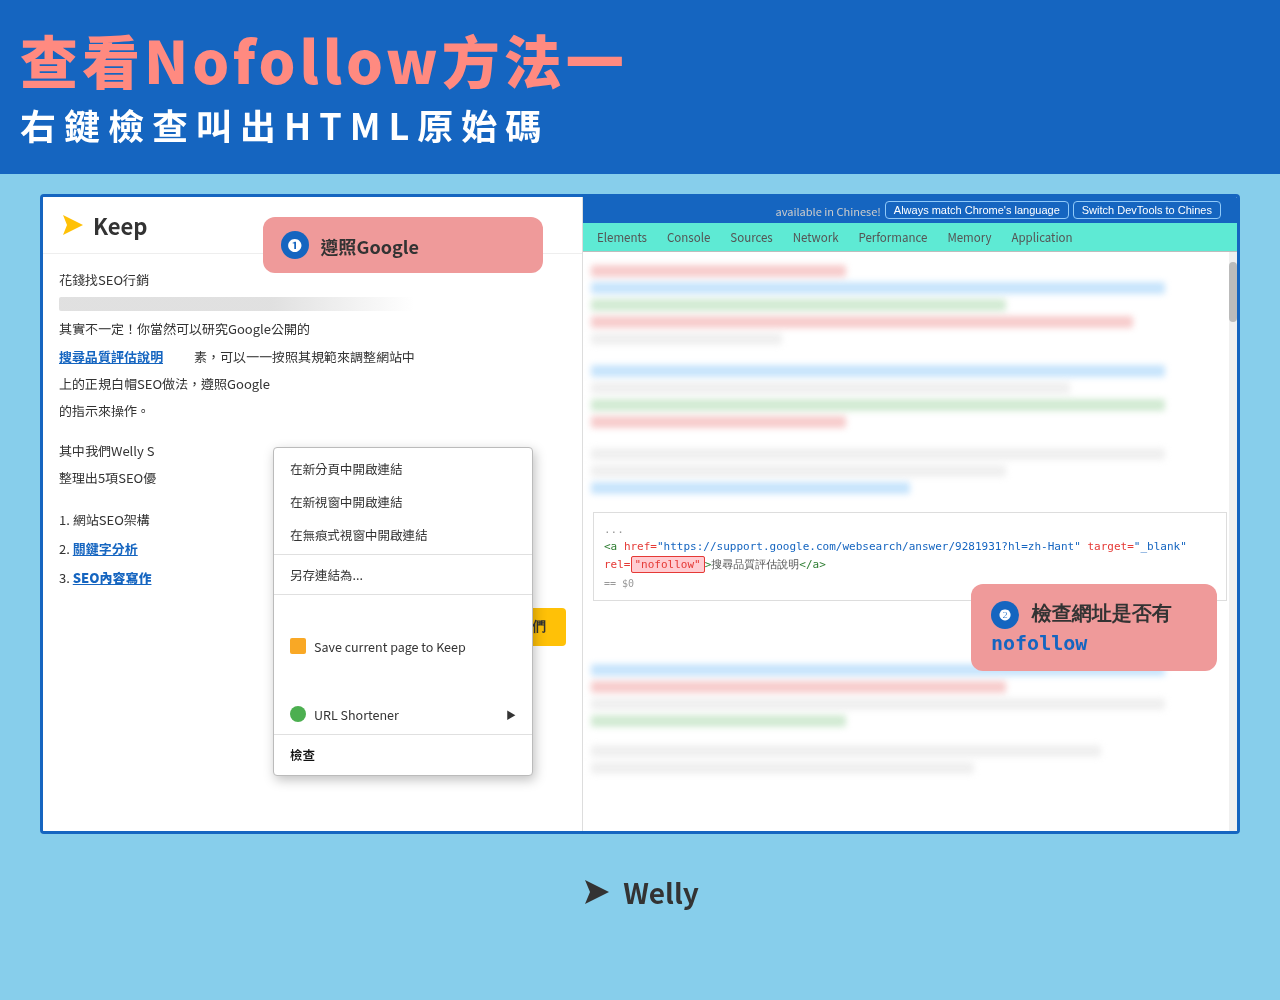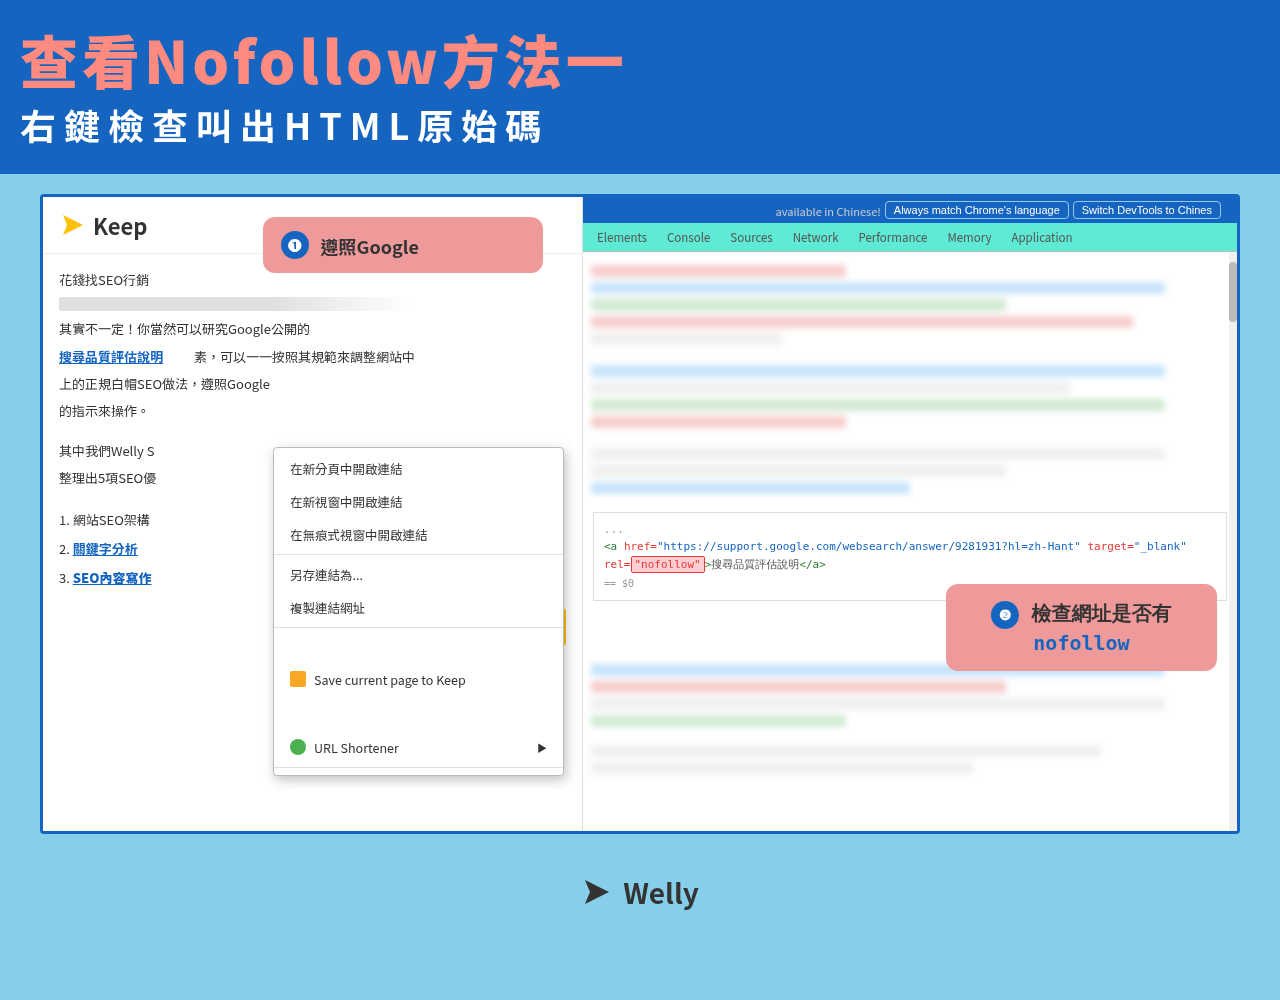--- a/index.html
+++ b/index.html
@@ -123,21 +123,21 @@
 
     
     .context-menu {
       position: absolute;
       left: 230px;
       top: 250px;
       background: white;
       border: 1px solid #bbb;
       border-radius: 4px;
       box-shadow: 2px 4px 12px rgba(0,0,0,0.25);
-      width: 291px;
+      width: 260px;
       z-index: 10;
       padding: 4px 0;
     }
     .context-menu-item {
       padding: 7px 16px;
       font-size: 12.5px;
       color: #333;
       cursor: pointer;
     }
     .context-menu-divider {
@@ -333,23 +333,23 @@
     }
 
     
     .tooltip-bubble-2 {
       position: absolute;
       right: 20px;
       bottom: 160px;
       background: #EF9A9A;
       border-radius: 12px;
       padding: 16px 20px;
-      width: 271px;
+      width: 246px;
       z-index: 20;
-      text-align: center;
+      text-align: left;
     }
     .tooltip-bubble-2 .bubble-number {
       width: 28px;
       height: 28px;
       background: #1565C0;
       color: white;
       border-radius: 50%;
       display: inline-flex;
       align-items: center;
       justify-content: center;
@@ -446,31 +446,31 @@
         <button class="cta-btn">聯絡我們</button>
       </div>
     </div>
 
     <div class="context-menu">
       <div class="context-menu-item">在新分頁中開啟連結</div>
       <div class="context-menu-item">在新視窗中開啟連結</div>
       <div class="context-menu-item">在無痕式視窗中開啟連結</div>
       <div class="context-menu-divider"></div>
       <div class="context-menu-item">另存連結為...</div>
-      <div class="context-menu-item">複製連結網址</div>
       <div class="context-menu-divider"></div>
       <div class="context-menu-item with-icon">
         <span class="keep-icon"></span>
         <span>Save current page to Keep</span>
       </div>
       <div class="context-menu-item with-icon submenu">
         <span class="url-icon"></span>
         <span>URL Shortener</span>
       </div>
       <div class="context-menu-divider"></div>
+      <div class="context-menu-item bold-item">檢查</div>
     </div>
 
     <div class="tooltip-bubble-1">
       <div>
         <span class="bubble-number">❶</span>
         <span class="bubble-text">遵照Google</span>
       </div>
     </div>
 
   </div>

